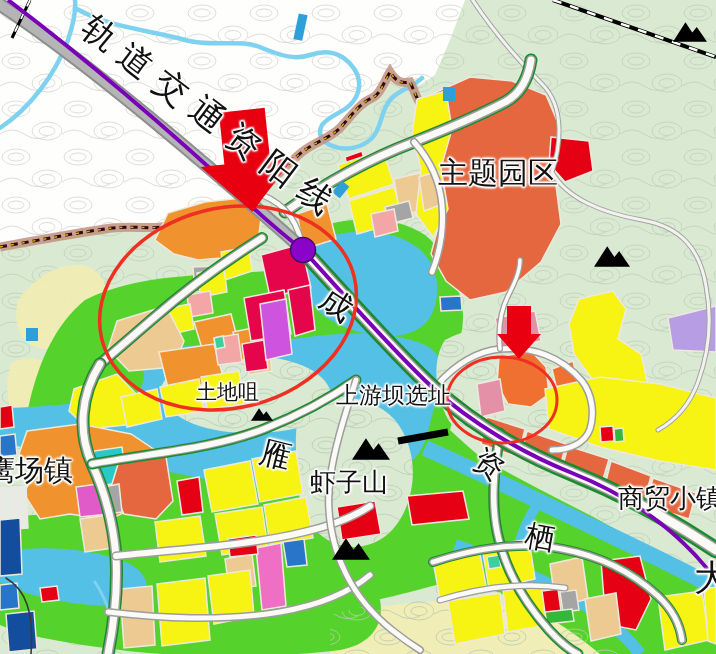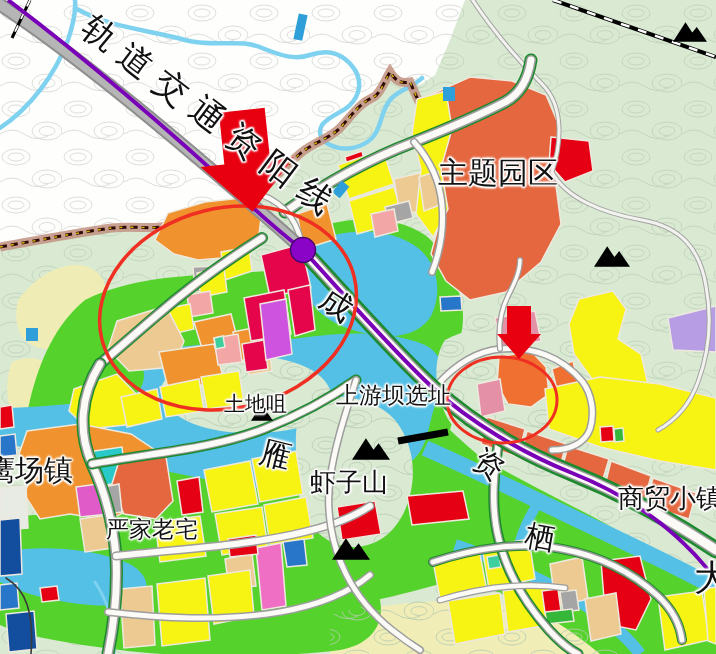--- a/index.html
+++ b/index.html
@@ -296,22 +296,21 @@
     <ellipse cx="502" cy="400" rx="55" ry="43" stroke="#ef2f21" stroke-width="3"></ellipse>
     <polygon points="224,110 270,110 270,162 294,162 247,212 200,162 224,162" fill="#e80010" transform="rotate(-6 247 160)"></polygon>
     <polygon points="507,306 531,306 531,334 541,334 519,359 497,334 507,334" fill="#e80010"></polygon>
   </g>
 </svg>
 
 <div class="lbl" style="left:96px;top:10px;font-size:34px;letter-spacing:11px;transform:rotate(37deg);">轨道交通资阳线</div>
 <div class="lbl" style="left:438px;top:158px;font-size:30px;">主题园区</div>
 <div class="lbl" style="left:332px;top:282px;font-size:32px;transform:rotate(33deg);">成</div>
 <div class="lbl" style="left:336px;top:384px;font-size:23px;">上游坝选址</div>
-<div class="lbl" style="left:196px;top:394px;font-size:21px;margin-left:28px;">土地咀</div>
+<div class="lbl" style="left:196px;top:382px;font-size:21px;">土地咀</div>
 <div class="lbl" style="left:264px;top:436px;font-size:31px;transform:rotate(14deg);">雁</div>
 <div class="lbl" style="left:310px;top:470px;font-size:26px;">虾子山</div>
 <div class="lbl" style="left:-14px;top:456px;font-size:29px;">鹰场镇</div>
-<div class="lbl" style="left:106px;top:518px;font-size:23px;">严家老宅</div>
 <div class="lbl" style="left:484px;top:444px;font-size:30px;transform:rotate(33deg);">资</div>
 <div class="lbl" style="left:618px;top:486px;font-size:26px;">商贸小镇</div>
 <div class="lbl" style="left:528px;top:520px;font-size:30px;transform:rotate(10deg);">栖</div>
 <div class="lbl" style="left:694px;top:560px;font-size:36px;">大</div>
 </div>
 
 </body></html>

